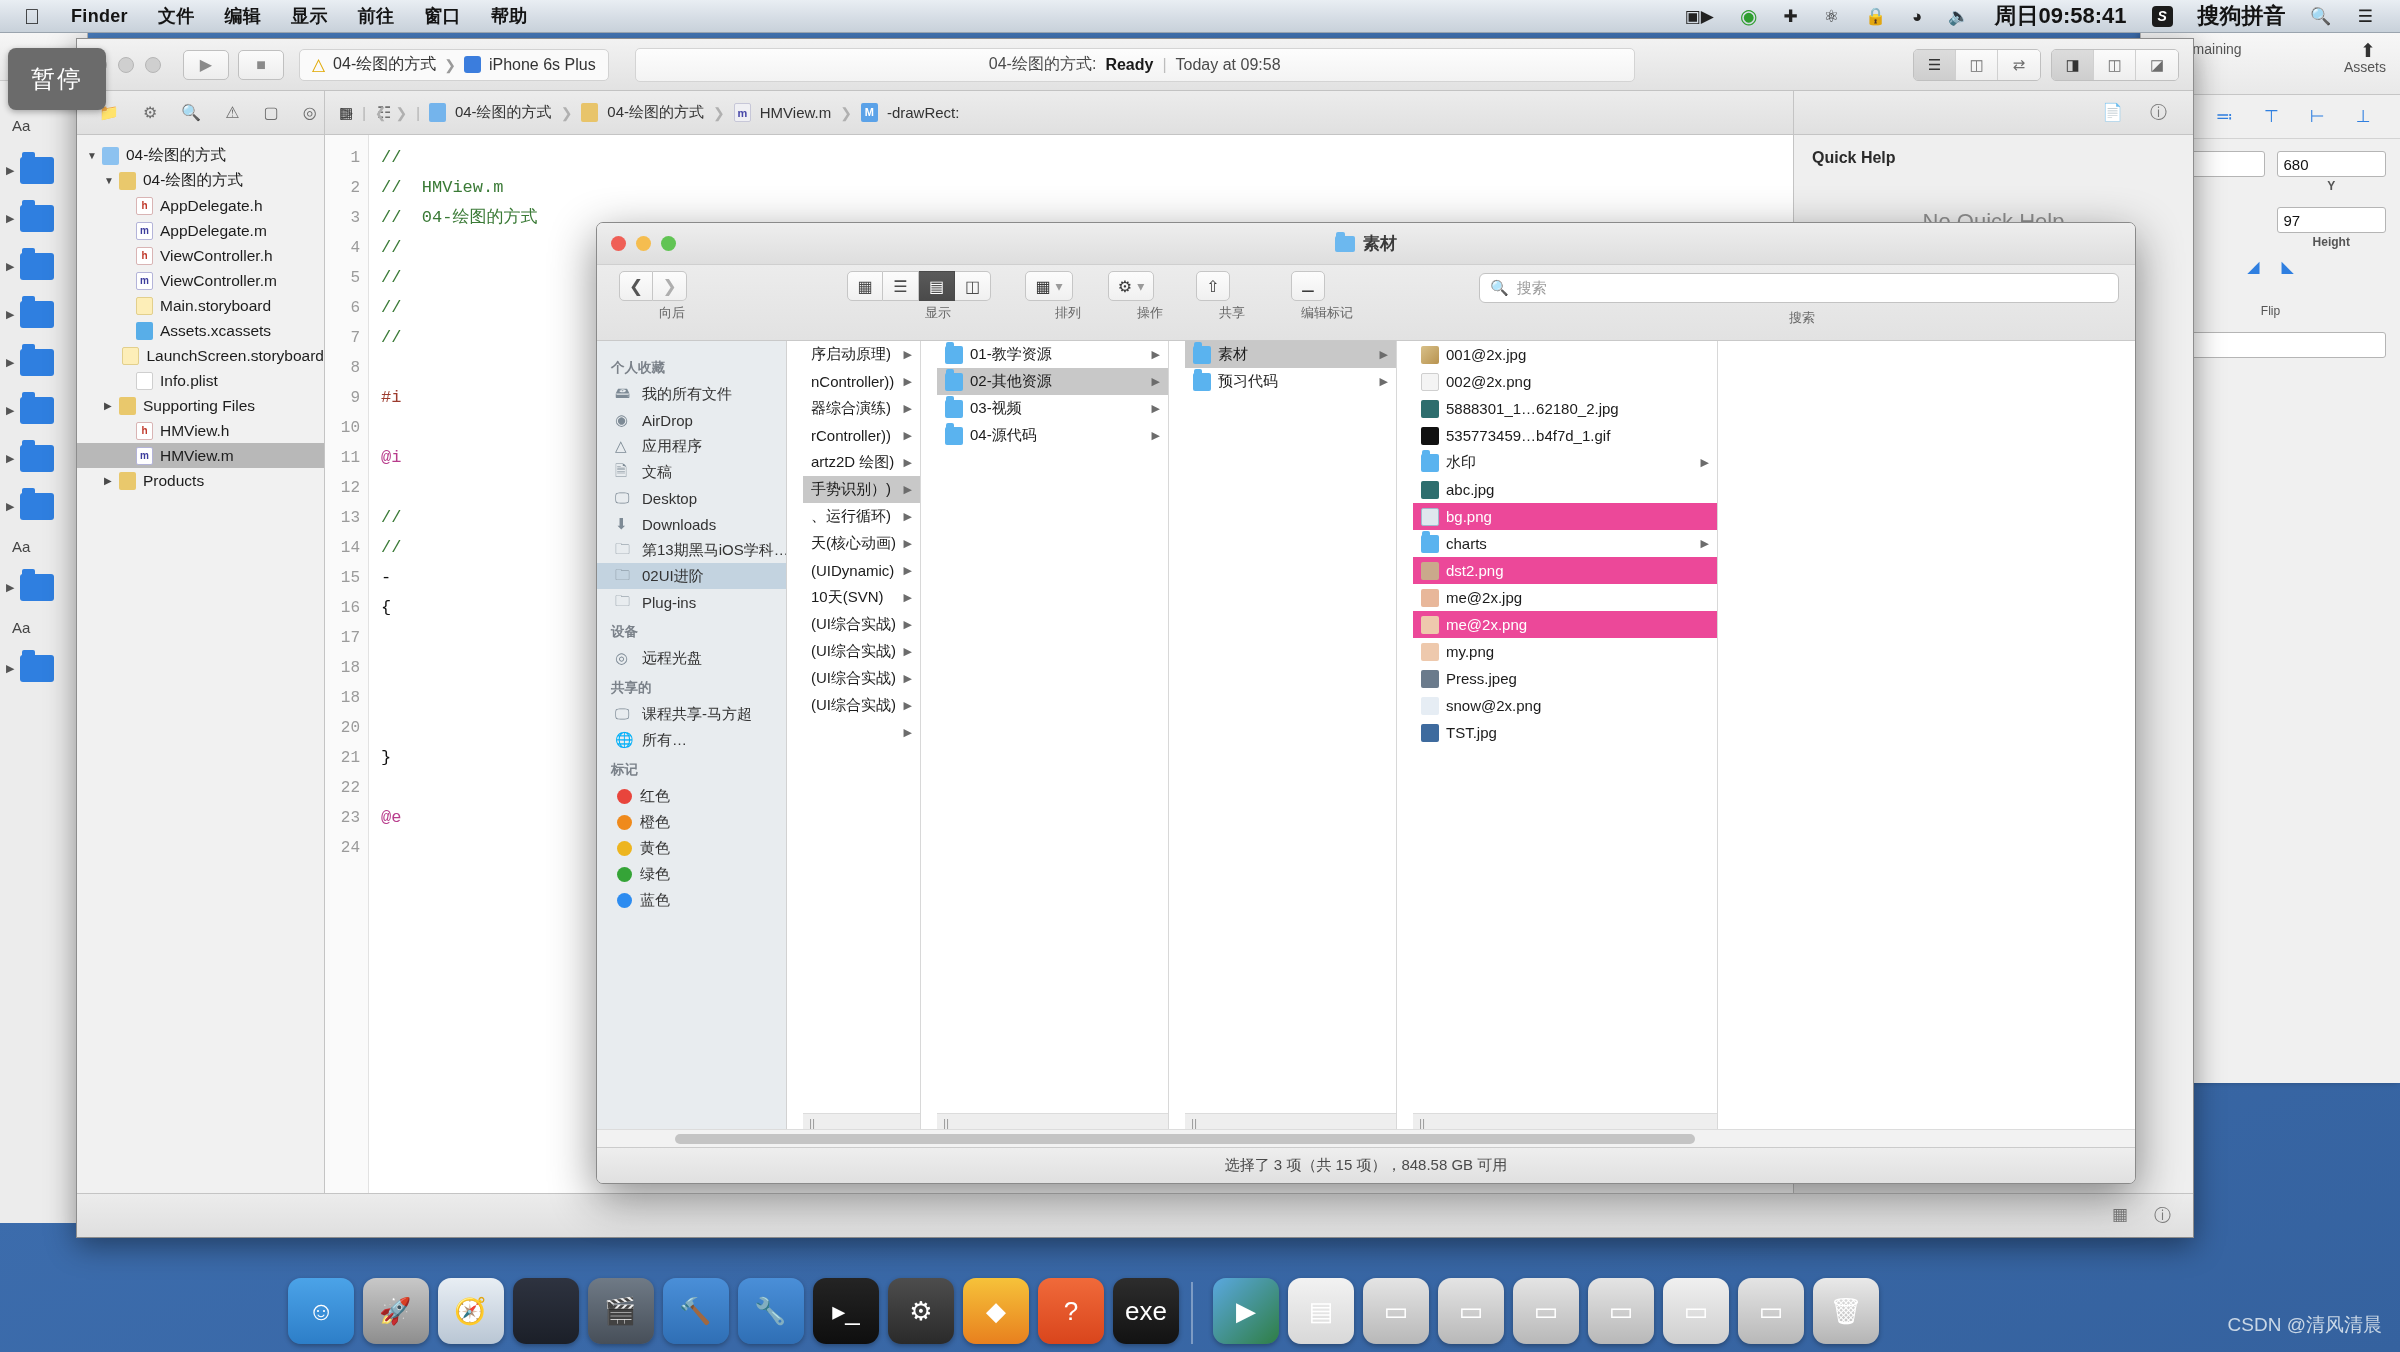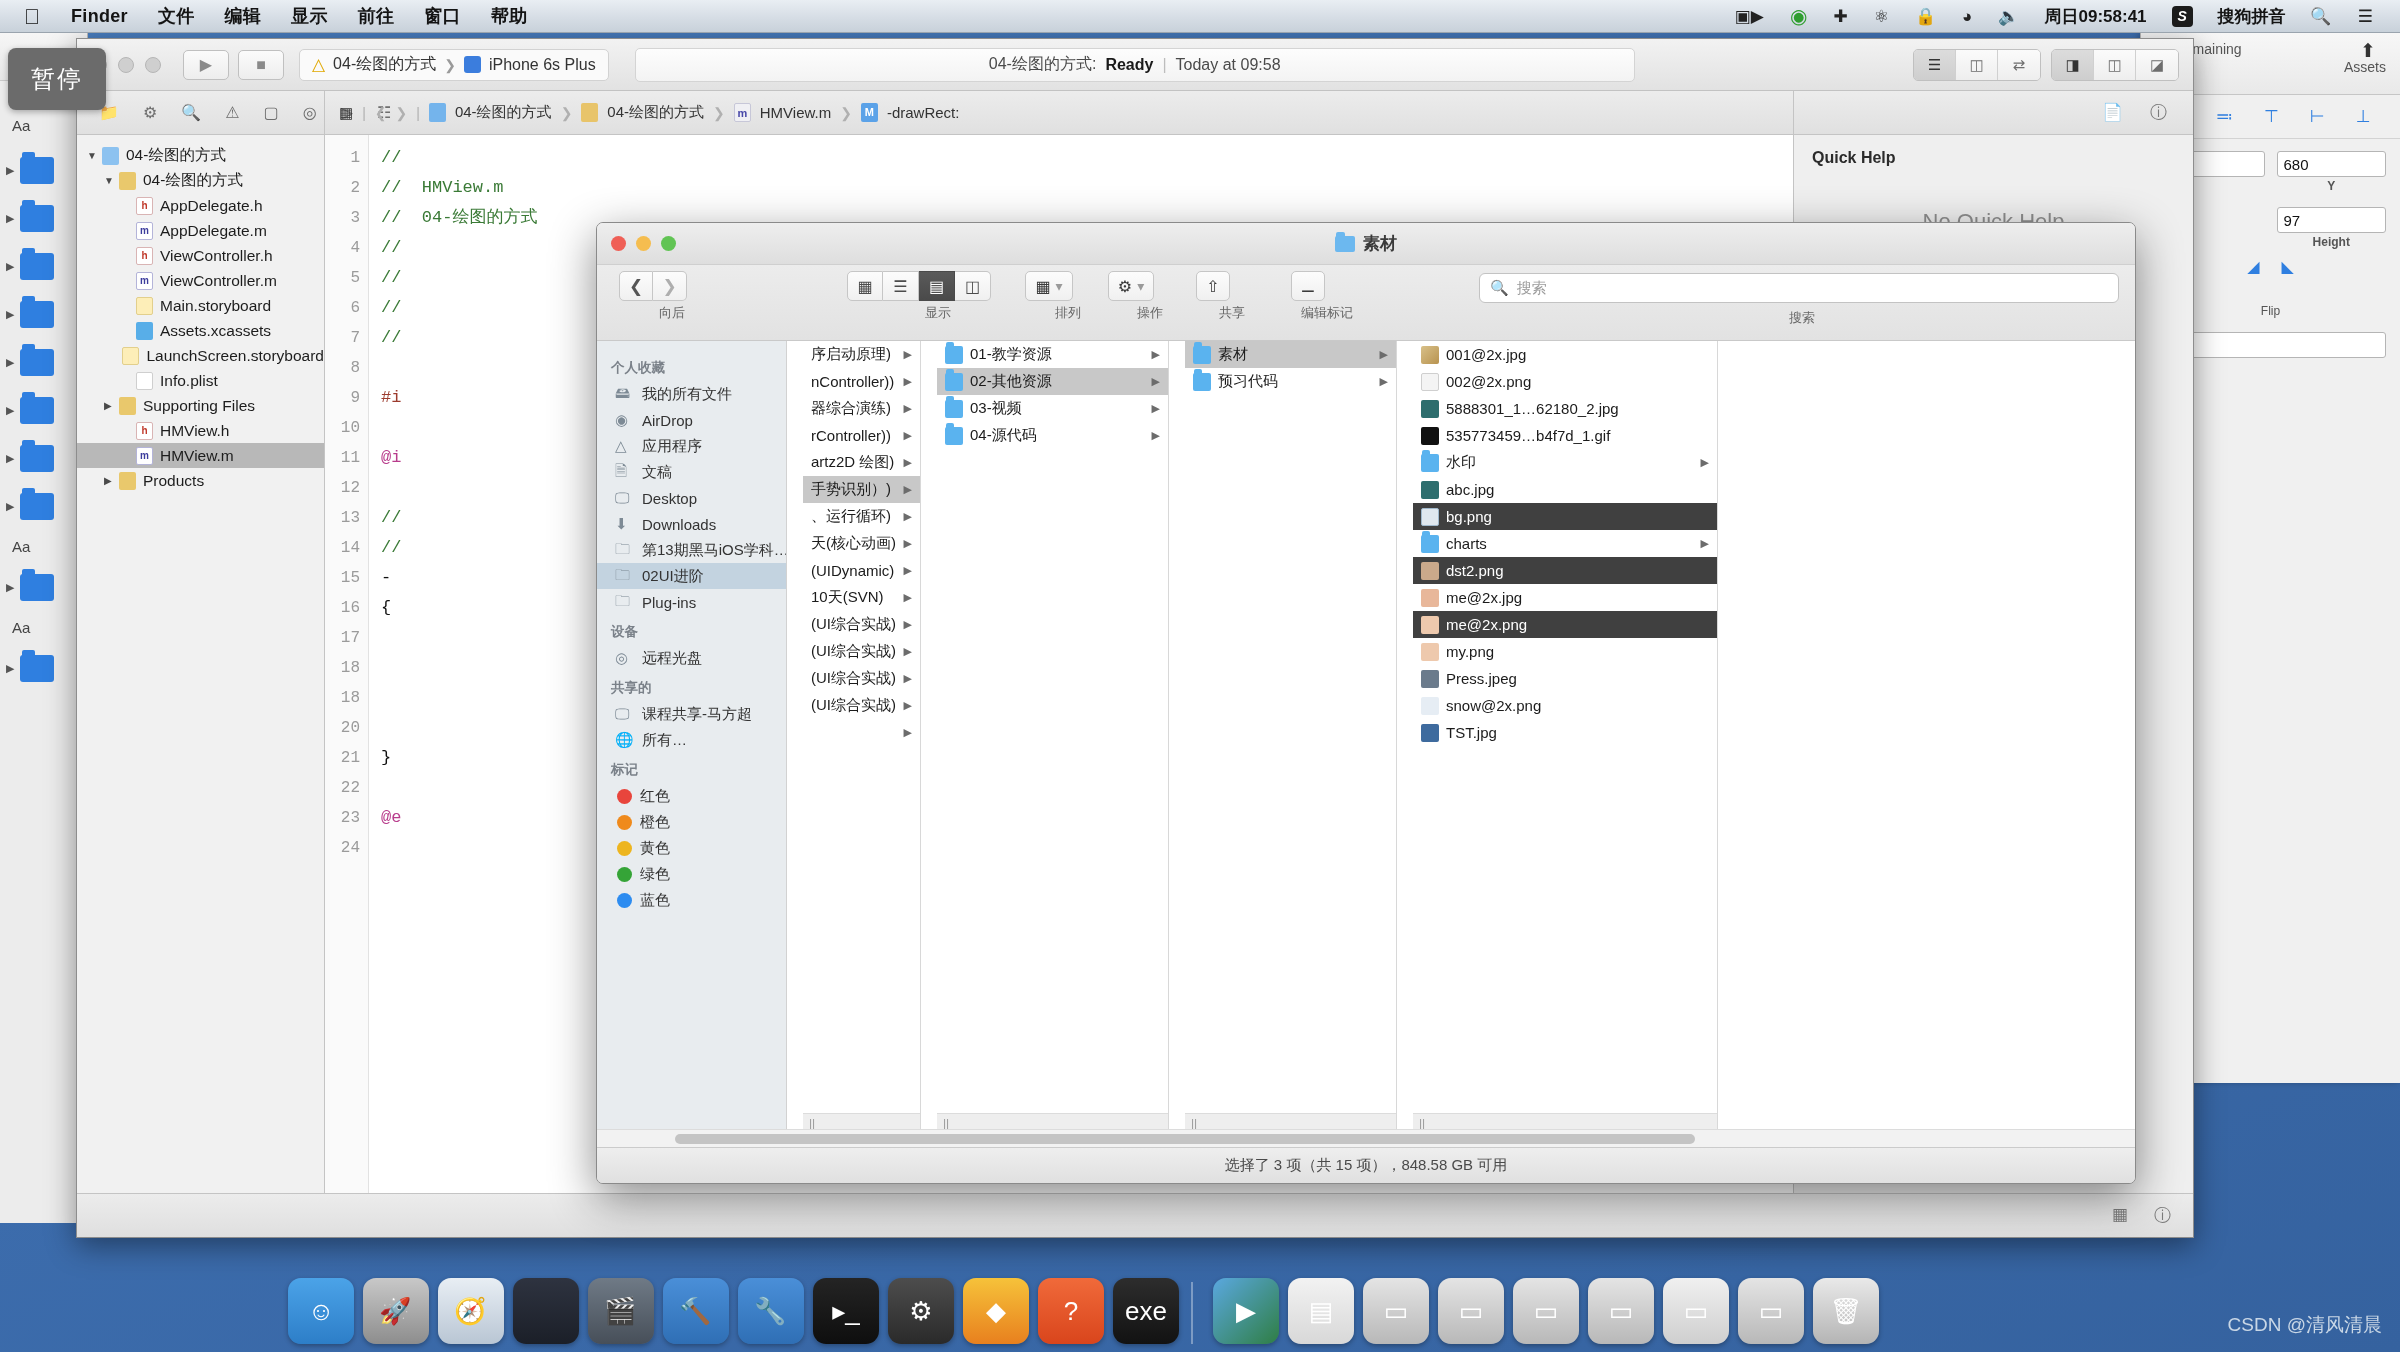--- a/index.html
+++ b/index.html
@@ -24,21 +24,21 @@
     border-bottom: 1px solid #9aa4ae;
     display: flex; align-items: center;
     font-size: 18px; color: #141414;
     z-index: 50;
   }
   .menubar-left { display: flex; align-items: center; gap: 0; padding-left: 18px; }
   .menu-item { padding: 0 15px; line-height: 33px; font-weight: 600; letter-spacing: .3px; cursor: default; }
   .menu-item.apple { font-size: 21px; padding: 0 16px 0 6px; }
   .menubar-right { margin-left: auto; display: flex; align-items: center; gap: 0; padding-right: 14px; }
   .mb-icon { padding: 0 13px; line-height: 33px; font-size: 17px; color: #222; display: flex; align-items: center; }
-  .mb-clock { padding: 0 12px; font-size: 17px; font-weight: 600; }
+  .mb-clock { padding: 0 12px; font-size: 22px; font-weight: 600; }
   .sogou-badge {
     display:inline-flex; align-items:center; justify-content:center;
     width: 21px; height: 21px; background: #1b1b1b; color:#fff;
     border-radius: 4px; font-size: 14px; font-weight: 700; font-style: italic;
   }
 
   
   .bg-app-right {
     position: absolute; right: 0; top: 33px; width: 260px; height: 1050px;
     background: #f0f0f0; border-left: 1px solid #b9b9b9;
@@ -264,21 +264,21 @@
   .fd-cols { flex: 1; display: flex; position: relative; }
   .fcol { border-right: 1px solid #d8d8d8; overflow: hidden; position: relative; background:#fff;margin-left:16px; }
   .fcol.c1 { width: 118px; }
   .fcol.c2 { width: 232px; }
   .fcol.c3 { width: 212px; }
   .fcol.c4 { width: 305px; }
   .fcol.c5 { flex: 1; border-right: none; }
   .frow { display: flex; align-items: center; height: 27px; padding-left: 8px; gap: 7px;
     font-size: 15px; color: #1b1b1b; white-space: nowrap; }
   .frow.sel { background: #c8c8c8; }
-  .frow.selblk { background: #404040; color: #fff; }
+  .frow.selblk { background: #ec4899; color: #fff; }
   .frow .chev { margin-left: auto; padding-right: 8px; font-size: 11px; color: #6c6c6c; }
   .fico { width: 18px; height: 18px; flex: none; border-radius: 2px; }
   .fico.folder { background: #5ab3ef; position: relative; }
   .fico.folder:before { content:''; position:absolute; left:1px; top:-4px; width:8px;height:5px;background:#5ab3ef;border-radius:2px 2px 0 0;}
   .fico.img1 { background: linear-gradient(135deg,#d8c089,#b8934f); }
   .fico.img2 { background: #f4f4f4; border:1px solid #cfcfcf; }
   .fico.img3 { background: #2e6e6e; }
   .fico.img4 { background: #111; }
   .fico.img5 { background: #2e6e6e; }
   .fico.img6 { background: #dfe7ee; border:1px solid #9fb8cc; }

